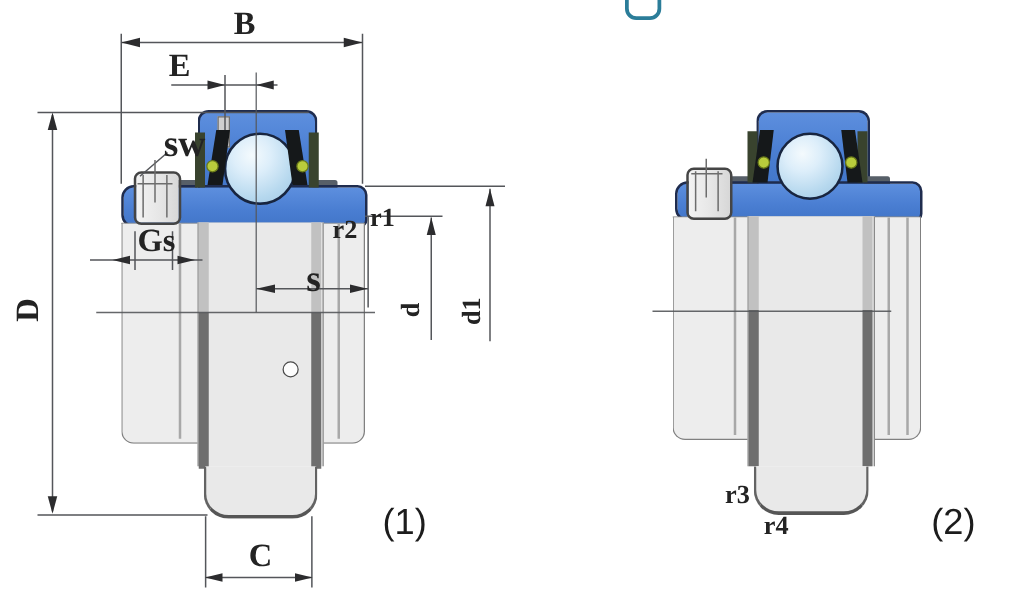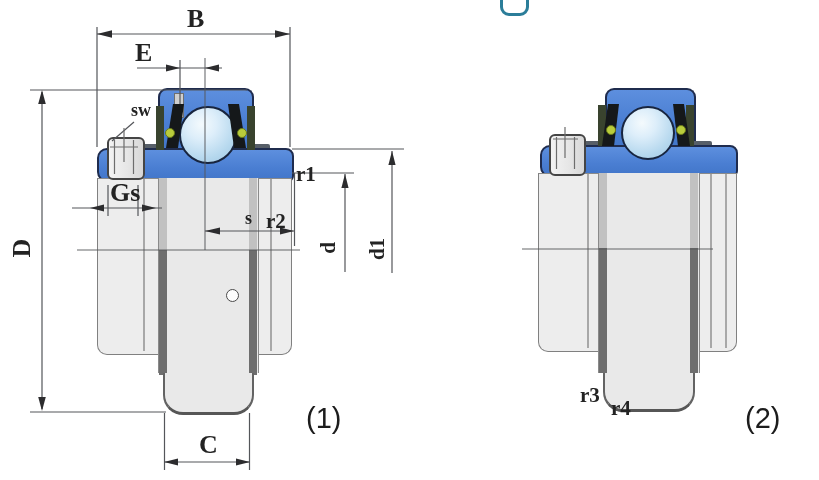--- a/index.html
+++ b/index.html
@@ -40,21 +40,21 @@
     background:var(--shaft-gray,#e9e9e9);
     border:2px solid #636363;border-top:none;border-bottom:3.5px solid #565656;
     border-radius:0 0 20px 20px;
   }
   .bar-light{background:#c1c1c1;}
   .bar-dark{background:var(--bar-dark,#6e6e6e);}
   .hole{background:#fdfdfd;border:1.5px solid #4a4a4a;border-radius:50%;}
   
   .dim-label{position:absolute;font-weight:700;line-height:1;white-space:nowrap;}
   .lab-26{font-size:26px;}
-  .lab-22{font-size:18px;}
+  .lab-22{font-size:30px;}
   .lab-21{font-size:21px;font-weight:600;}
   .rot{transform:rotate(-90deg);transform-origin:center;display:flex;align-items:center;justify-content:center;}
   .caption{position:absolute;font-family:"Liberation Sans",sans-serif;font-size:29px;font-weight:400;color:#1c1c1c;line-height:1;}
   
   .top-glyph{border:3.5px solid var(--accent-teal,#2b7d99);border-radius:9px;}
   svg{position:absolute;left:0;top:0;}
 </style>
 </head>
 <body>
 
@@ -200,24 +200,24 @@
       <polygon points="250,462 236,458.6 236,465.4"></polygon>
     </g>
   </svg>
 
   <div class="dim-label lab-26" style="left:187px;top:6px;">B</div>
   <div class="dim-label lab-26" style="left:135px;top:40px;">E</div>
   <div class="dim-label lab-22" style="left:131px;top:101px;">sw</div>
   <div class="dim-label lab-26" style="left:110px;top:180px;">Gs</div>
   <div class="dim-label lab-26 rot" style="left:8px;top:234px;width:28px;height:28px;">D</div>
   <div class="dim-label lab-21" style="left:296px;top:164px;">r1</div>
-  <div class="dim-label lab-21" style="left:266px;top:173px;margin-top:38px;">r2</div>
+  <div class="dim-label lab-21" style="left:266px;top:173px;">r2</div>
   <div class="dim-label lab-22" style="left:245px;top:209px;">s</div>
   <div class="dim-label lab-21 rot" style="left:316px;top:236px;width:24px;height:24px;">d</div>
   <div class="dim-label lab-21 rot" style="left:362px;top:236px;width:30px;height:26px;">d1</div>
   <div class="dim-label lab-26" style="left:199px;top:432px;">C</div>
   <div class="dim-label lab-21" style="left:580px;top:385px;">r3</div>
-  <div class="dim-label lab-21" style="left:611px;top:398px;">r4</div>
+  <div class="dim-label lab-21" style="left:611px;top:410px;">r4</div>
 
   <div class="caption" style="left:306px;top:404px;">(1)</div>
   <div class="caption" style="left:745px;top:404px;">(2)</div>
 
 </div>
 
 </body></html>

